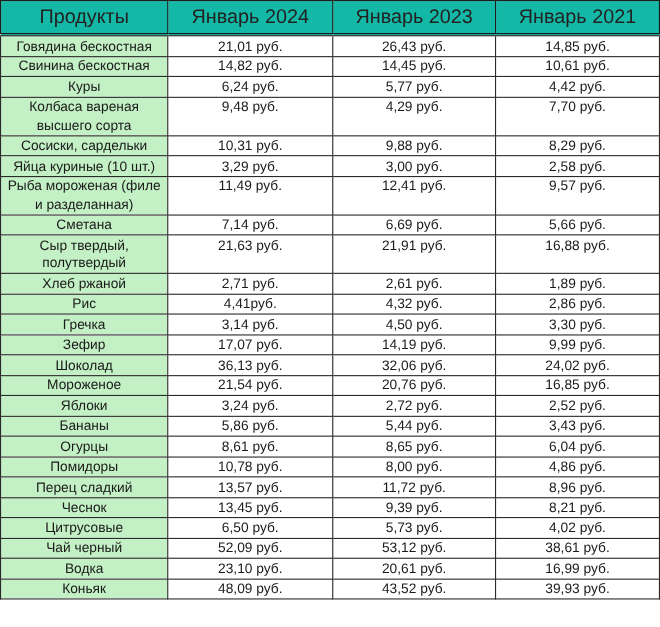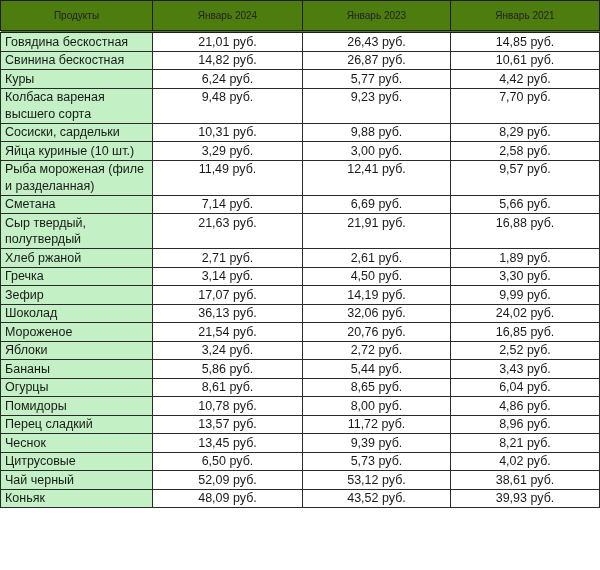--- a/index.html
+++ b/index.html
@@ -20,43 +20,43 @@
     table-layout: fixed;
     width: 599px;
     color: #1a1a1a;
   }
   table.price-table col.c-product { width: 152px; }
   table.price-table col.c-2024   { width: 150px; }
   table.price-table col.c-2023   { width: 148px; }
   table.price-table col.c-2021   { width: 149px; }
 
   table.price-table th {
-    background: #4d7c0f;
+    background: #14b8a6;
     color: #222222;
     font-weight: normal;
-    font-size: 10px;
+    font-size: 18px;
     height: 29px;
     text-align: center;
     vertical-align: middle;
     border: 1.5px solid #1c1c1c;
     border-bottom: 3px double #1c1c1c;
     padding: 0 2px;
   }
   table.price-table td {
     border: 1.2px solid #2a2a2a;
     font-size: 12.5px;
     line-height: 16.5px;
     height: 16.5px;
     padding: 0.5px 4px;
     vertical-align: top;
     overflow: hidden;
   }
   td.product-cell {
     background: #c3f0c4;
-    text-align: left;
+    text-align: center;
   }
   td.price-cell {
     background: #ffffff;
     text-align: center;
   }
 </style>
 </head>
 <body>
 
 <div class="page">
@@ -78,33 +78,33 @@
     <tbody id="table-body">
         <tr>
           <td class="product-cell">Говядина бескостная</td>
           <td class="price-cell">21,01 руб.</td>
           <td class="price-cell">26,43 руб.</td>
           <td class="price-cell">14,85 руб.</td>
         </tr>
         <tr>
           <td class="product-cell">Свинина бескостная</td>
           <td class="price-cell">14,82 руб.</td>
-          <td class="price-cell">26,87 руб.</td>
+          <td class="price-cell">14,45 руб.</td>
           <td class="price-cell">10,61 руб.</td>
         </tr>
         <tr>
           <td class="product-cell">Куры</td>
           <td class="price-cell">6,24 руб.</td>
           <td class="price-cell">5,77 руб.</td>
           <td class="price-cell">4,42 руб.</td>
         </tr>
         <tr>
           <td class="product-cell">Колбаса вареная высшего сорта</td>
           <td class="price-cell">9,48 руб.</td>
-          <td class="price-cell">9,23 руб.</td>
+          <td class="price-cell">4,29 руб.</td>
           <td class="price-cell">7,70 руб.</td>
         </tr>
         <tr>
           <td class="product-cell">Сосиски, сардельки</td>
           <td class="price-cell">10,31 руб.</td>
           <td class="price-cell">9,88 руб.</td>
           <td class="price-cell">8,29 руб.</td>
         </tr>
         <tr>
           <td class="product-cell">Яйца куриные (10 шт.)</td>
@@ -130,20 +130,26 @@
           <td class="price-cell">21,91 руб.</td>
           <td class="price-cell">16,88 руб.</td>
         </tr>
         <tr>
           <td class="product-cell">Хлеб ржаной</td>
           <td class="price-cell">2,71 руб.</td>
           <td class="price-cell">2,61 руб.</td>
           <td class="price-cell">1,89 руб.</td>
         </tr>
         <tr>
+          <td class="product-cell">Рис</td>
+          <td class="price-cell">4,41руб.</td>
+          <td class="price-cell">4,32 руб.</td>
+          <td class="price-cell">2,86 руб.</td>
+        </tr>
+        <tr>
           <td class="product-cell">Гречка</td>
           <td class="price-cell">3,14 руб.</td>
           <td class="price-cell">4,50 руб.</td>
           <td class="price-cell">3,30 руб.</td>
         </tr>
         <tr>
           <td class="product-cell">Зефир</td>
           <td class="price-cell">17,07 руб.</td>
           <td class="price-cell">14,19 руб.</td>
           <td class="price-cell">9,99 руб.</td>
@@ -200,20 +206,26 @@
           <td class="product-cell">Цитрусовые</td>
           <td class="price-cell">6,50 руб.</td>
           <td class="price-cell">5,73 руб.</td>
           <td class="price-cell">4,02 руб.</td>
         </tr>
         <tr>
           <td class="product-cell">Чай черный</td>
           <td class="price-cell">52,09 руб.</td>
           <td class="price-cell">53,12 руб.</td>
           <td class="price-cell">38,61 руб.</td>
+        </tr>
+        <tr>
+          <td class="product-cell">Водка</td>
+          <td class="price-cell">23,10 руб.</td>
+          <td class="price-cell">20,61 руб.</td>
+          <td class="price-cell">16,99 руб.</td>
         </tr>
         <tr>
           <td class="product-cell">Коньяк</td>
           <td class="price-cell">48,09 руб.</td>
           <td class="price-cell">43,52 руб.</td>
           <td class="price-cell">39,93 руб.</td>
         </tr>
       </tbody>
   </table>
 </div>

